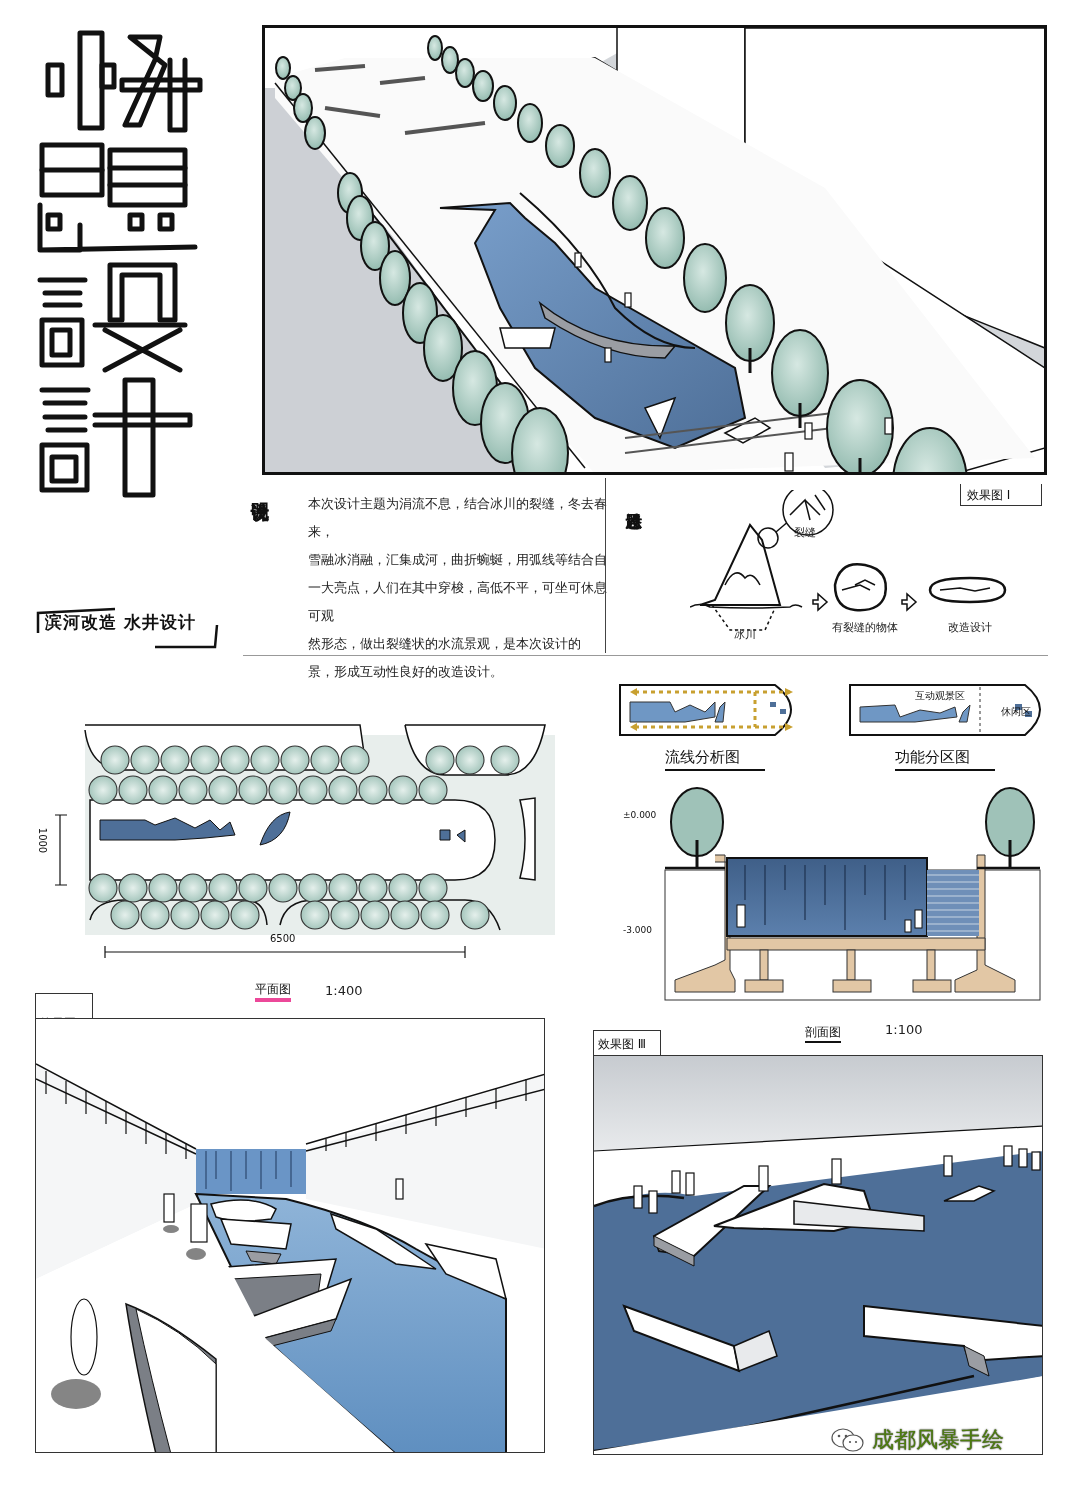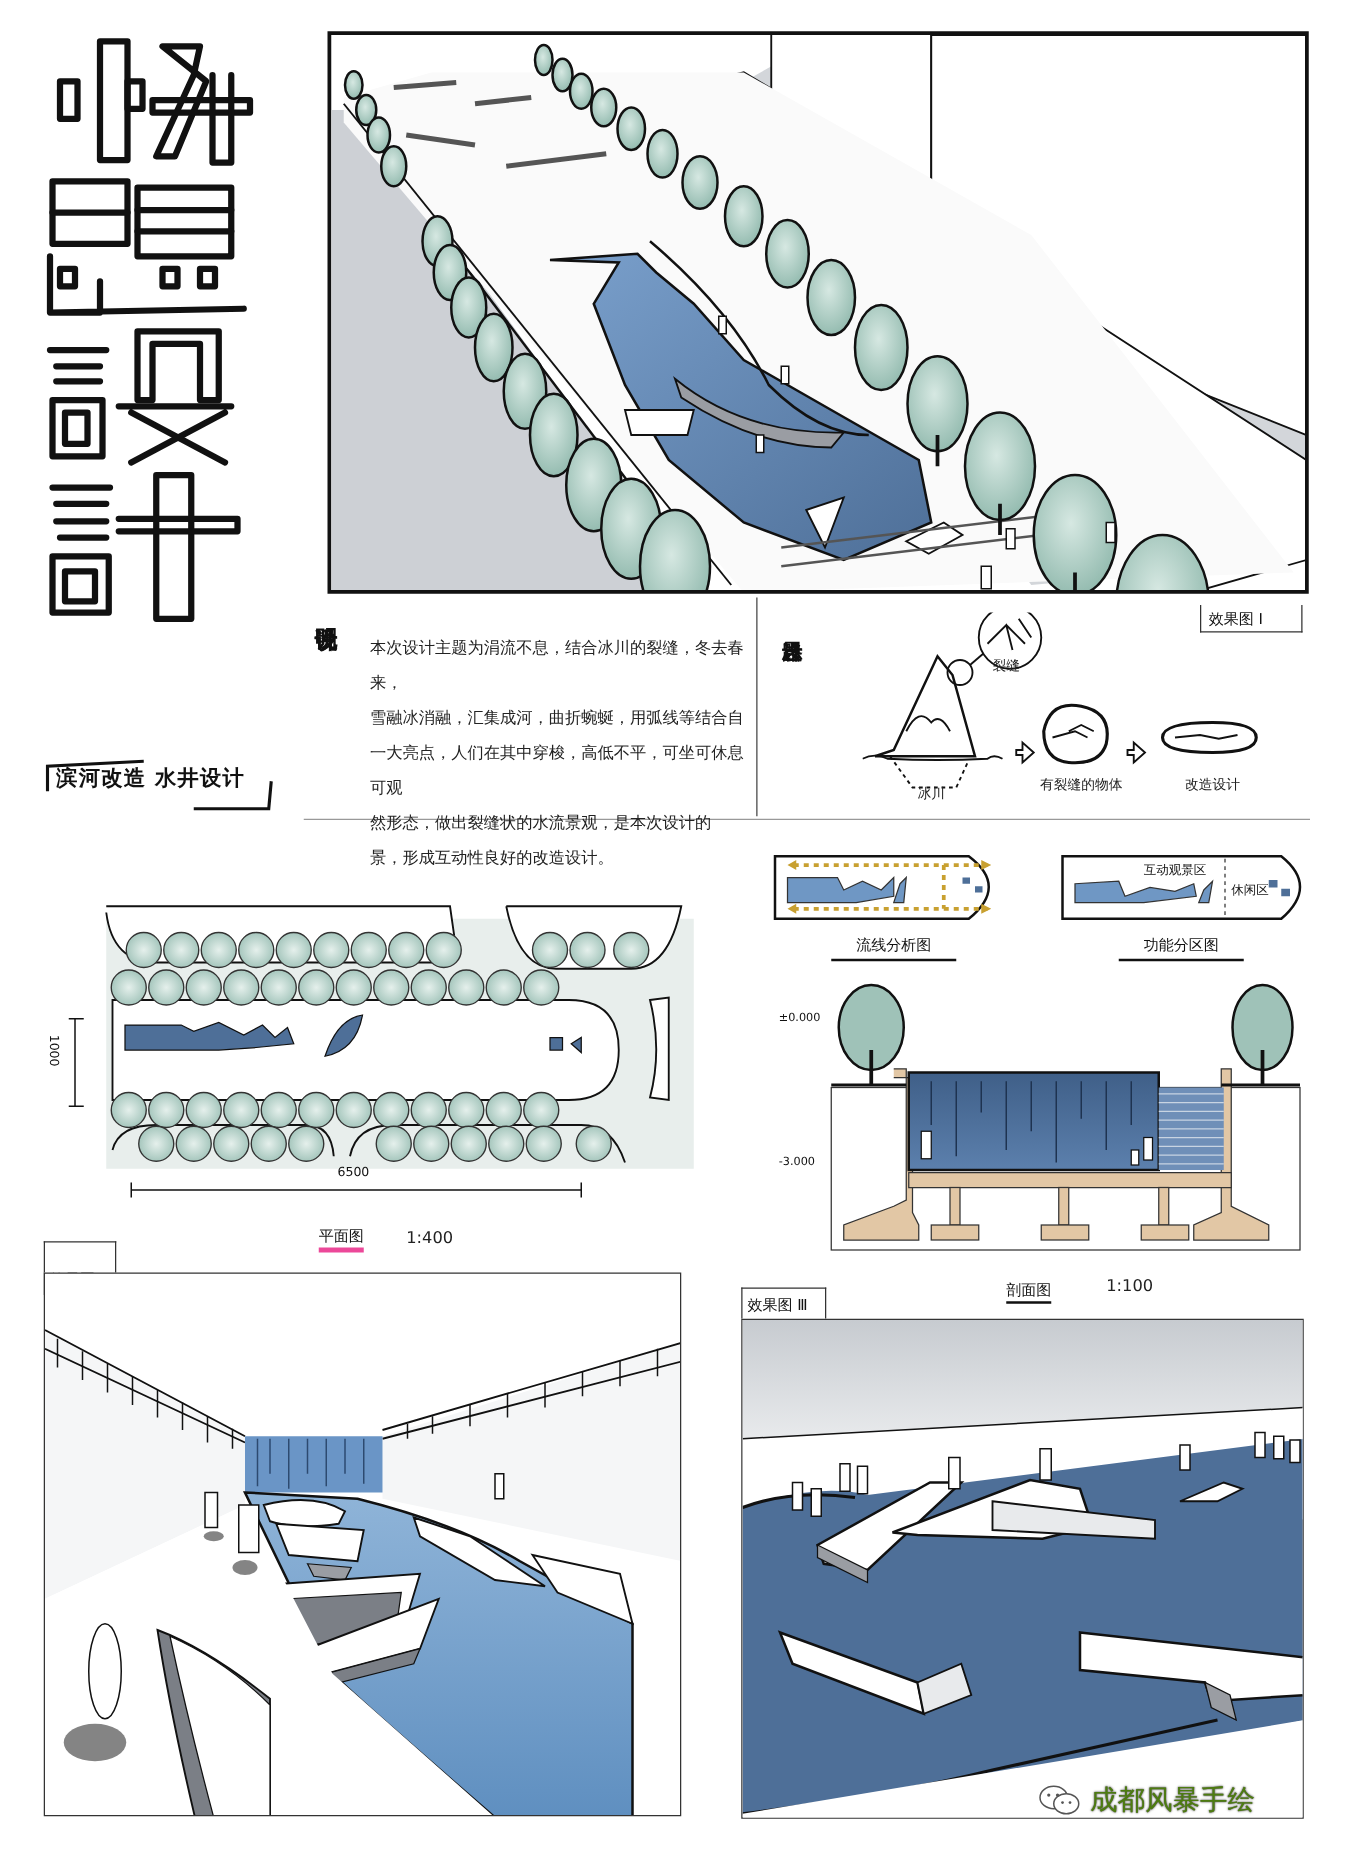--- a/index.html
+++ b/index.html
@@ -13,27 +13,27 @@
   .subtitle { left: 35px; top: 605px; width: 190px; height: 45px; }
   .subtitle-text { position: absolute; left: 10px; top: 6px; font-size: 17px; font-weight: bold; letter-spacing: 1px; }
 
   
   .p1 { left: 262px; top: 25px; width: 785px; height: 450px; border: 3px solid #111; background: #fff; overflow: hidden; }
   .p1-label { left: 960px; top: 484px; width: 82px; height: 22px; border: 1px solid #333; border-top: none; font-size: 12px; padding: 3px 6px; }
 
   
   .desc-panel { left: 243px; top: 478px; width: 805px; height: 178px; border-bottom: 1px solid #999; }
   .desc-vlabel { left: 250px; top: 488px; width: 26px; font-size: 18px; font-weight: bold; line-height: 31px; }
-  .desc-text { left: 296px; top: 490px; width: 310px; font-size: 13px; line-height: 28px; color: #222; margin-top: 15px; }
+  .desc-text { left: 308px; top: 490px; width: 310px; font-size: 13px; line-height: 28px; color: #222; }
   .divider-v { left: 605px; top: 478px; width: 1px; height: 175px; background: #444; }
   .idea-vlabel { left: 623px; top: 500px; width: 26px; font-size: 16px; font-weight: bold; line-height: 30px; }
   .idea-caption { font-size: 11px; color: #222; text-align: center; }
 
   
-  .diag-caption { font-size: 12px; text-align: center; border-bottom: 2px solid #111; padding-bottom: 2px; }
+  .diag-caption { font-size: 15px; border-bottom: 2px solid #111; padding-bottom: 2px; }
   .scale { font-size: 13px; color: #222; }
 
   
   .p2 { left: 35px; top: 1018px; width: 510px; height: 435px; border: 1px solid #333; overflow: hidden; background: #fff; }
   .p2-label { left: 35px; top: 993px; width: 58px; height: 26px; border: 1px solid #333; border-bottom: none; font-size: 12px; padding: 21px 4px; }
   .p3 { left: 593px; top: 1055px; width: 450px; height: 400px; border: 1px solid #333; overflow: hidden; background: #fff; }
   .p3-label { left: 593px; top: 1030px; width: 68px; height: 25px; border: 1px solid #333; border-bottom: none; font-size: 12px; padding: 5px 4px; }
 
   .watermark { left: 830px; top: 1425px; font-size: 22px; color: #4d7c0f; text-shadow: 0 0 2px #666, 0 0 1px #333; display: flex; align-items: center; gap: 6px; }
   .wm-icon { width: 36px; height: 26px; }
@@ -223,21 +223,21 @@
 <div class="abs" style="left:845px; top:677px; width:210px; height:65px;">
   <svg width="210" height="65">
     <path d="M5 8 L180 8 Q210 32 180 58 L5 58 Z" fill="#fff" stroke="#111" stroke-width="2"></path>
     <path d="M15 30 L50 28 L55 40 L75 33 L95 36 L110 30 L112 40 L70 45 L15 45 Z" fill="#6f97c4" stroke="#333" stroke-width="1"></path>
     <path d="M118 35 L125 28 L122 45 L114 45 Z" fill="#6f97c4" stroke="#333"></path>
     <path d="M135 10 L135 56" stroke="#333" stroke-dasharray="3 3"></path>
     <rect x="170" y="27" width="7" height="6" fill="#4e6f98"></rect>
     <rect x="180" y="34" width="7" height="6" fill="#4e6f98"></rect>
   </svg>
   <div class="abs" style="left:70px; top:12px; font-size:10px;">互动观景区</div>
-  <div class="abs" style="left:140px; top:28px; font-size:10px;font-family:Liberation Serif, serif;">休闲区</div>
+  <div class="abs" style="left:156px; top:28px; font-size:10px;font-family:Liberation Serif, serif;">休闲区</div>
 </div>
 <div class="abs diag-caption" style="left:895px; top:748px; width:100px;">功能分区图</div>
 
 <div class="abs" style="left:45px; top:720px; width:520px; height:240px;">
   <svg width="520" height="240">
     <defs>
       <radialGradient id="pt" cx="50%" cy="50%" r="55%">
         <stop offset="0%" stop-color="#e5f0ec"></stop>
         <stop offset="100%" stop-color="#9fc2b8"></stop>
       </radialGradient>

